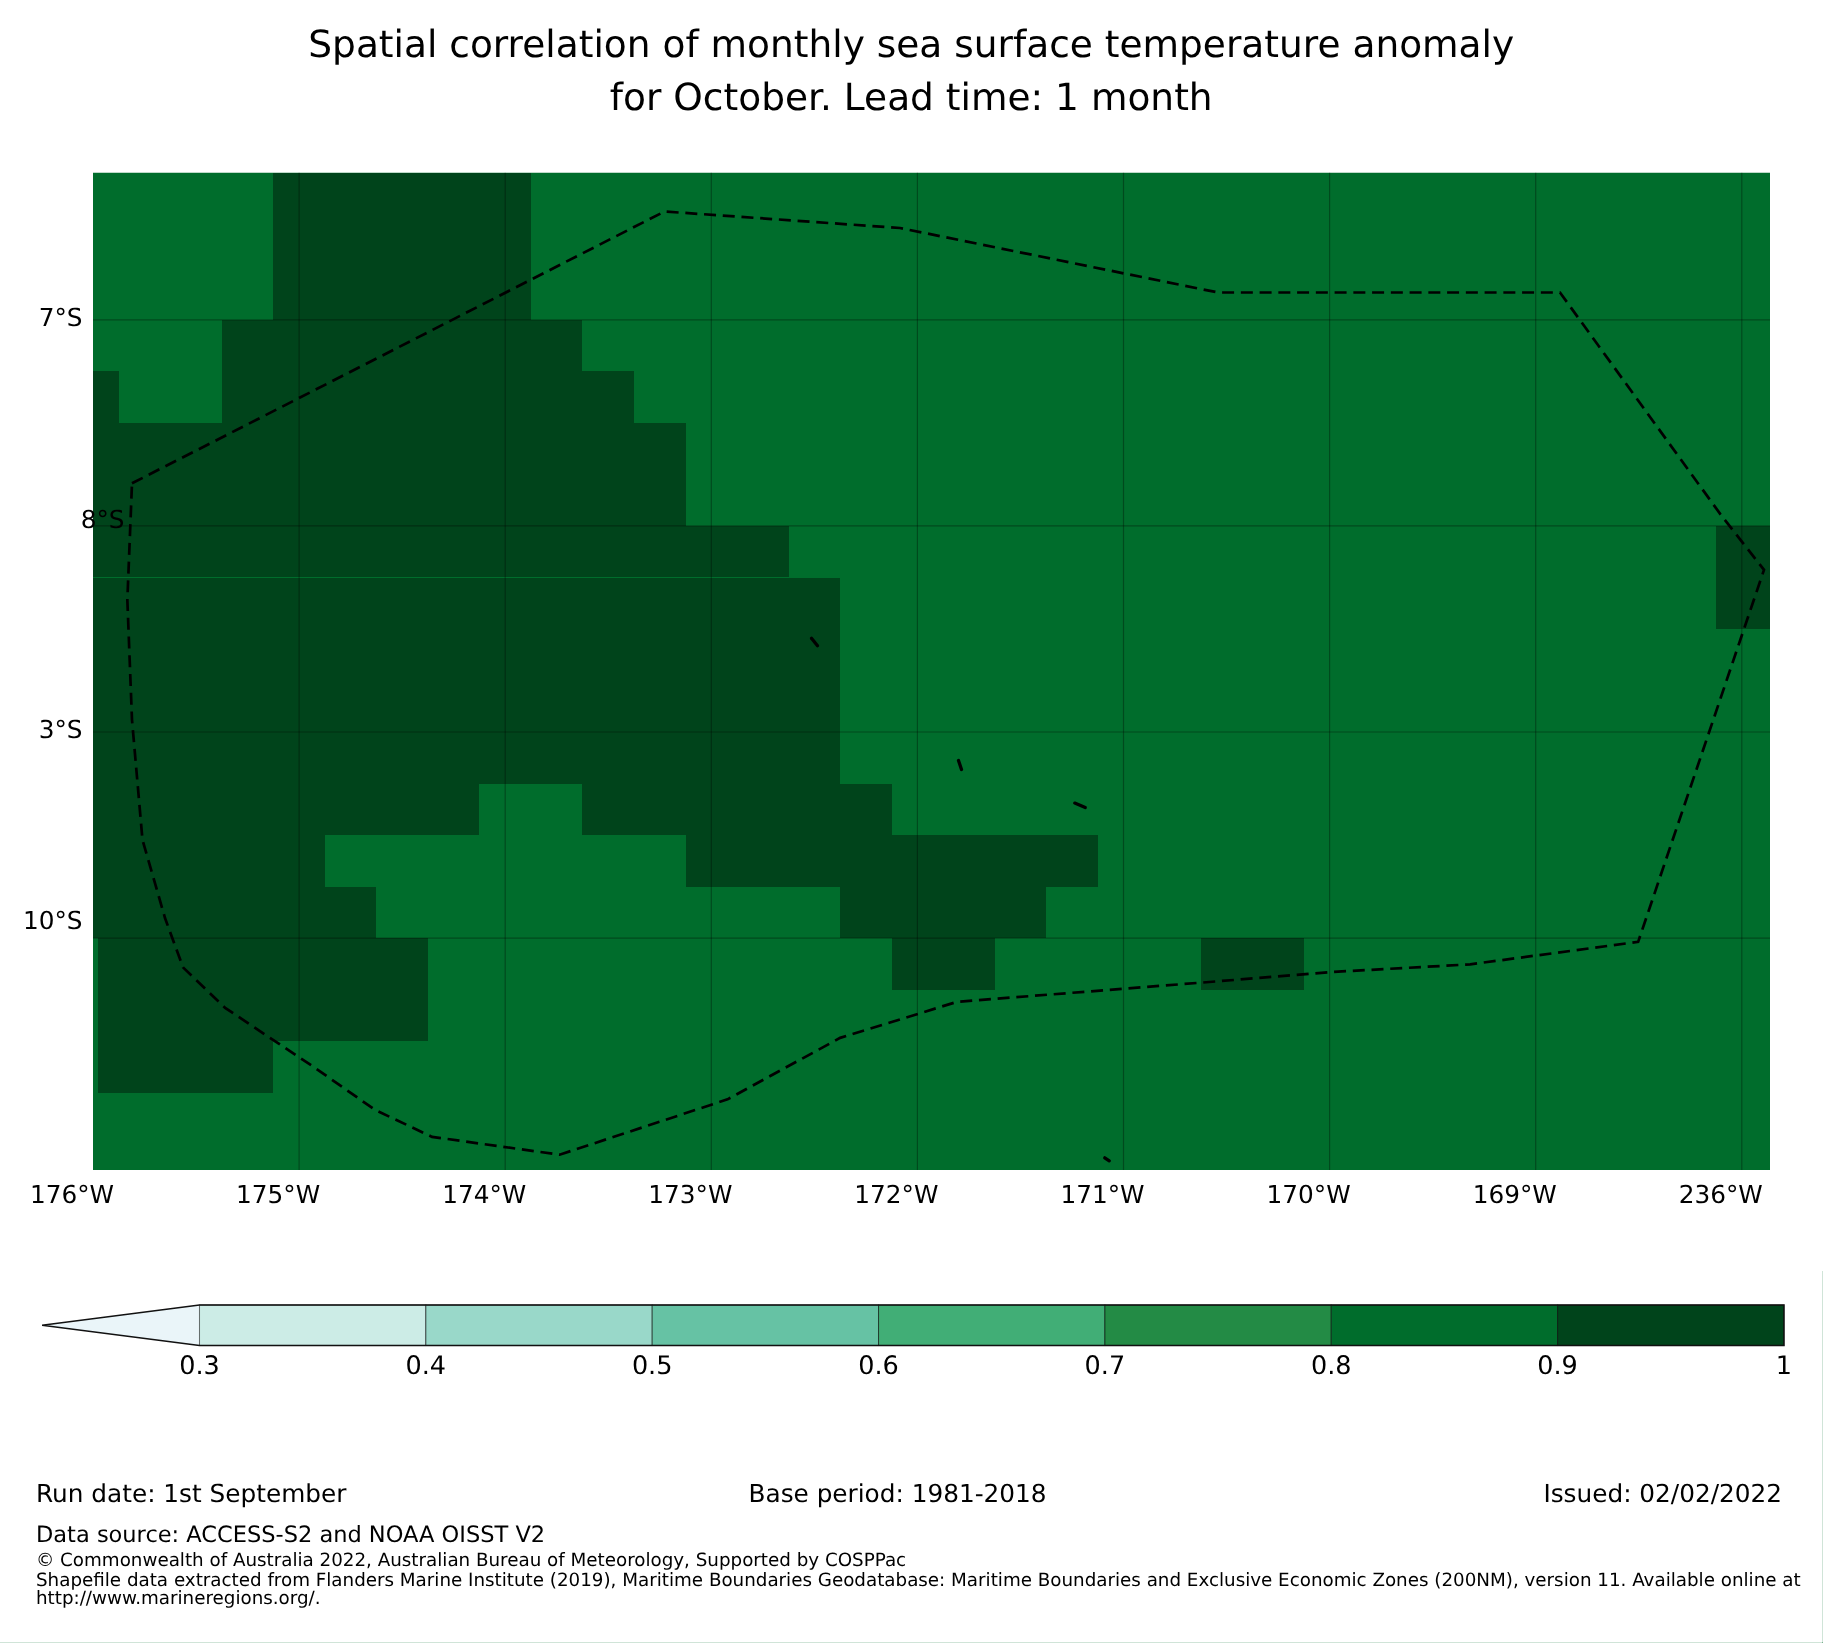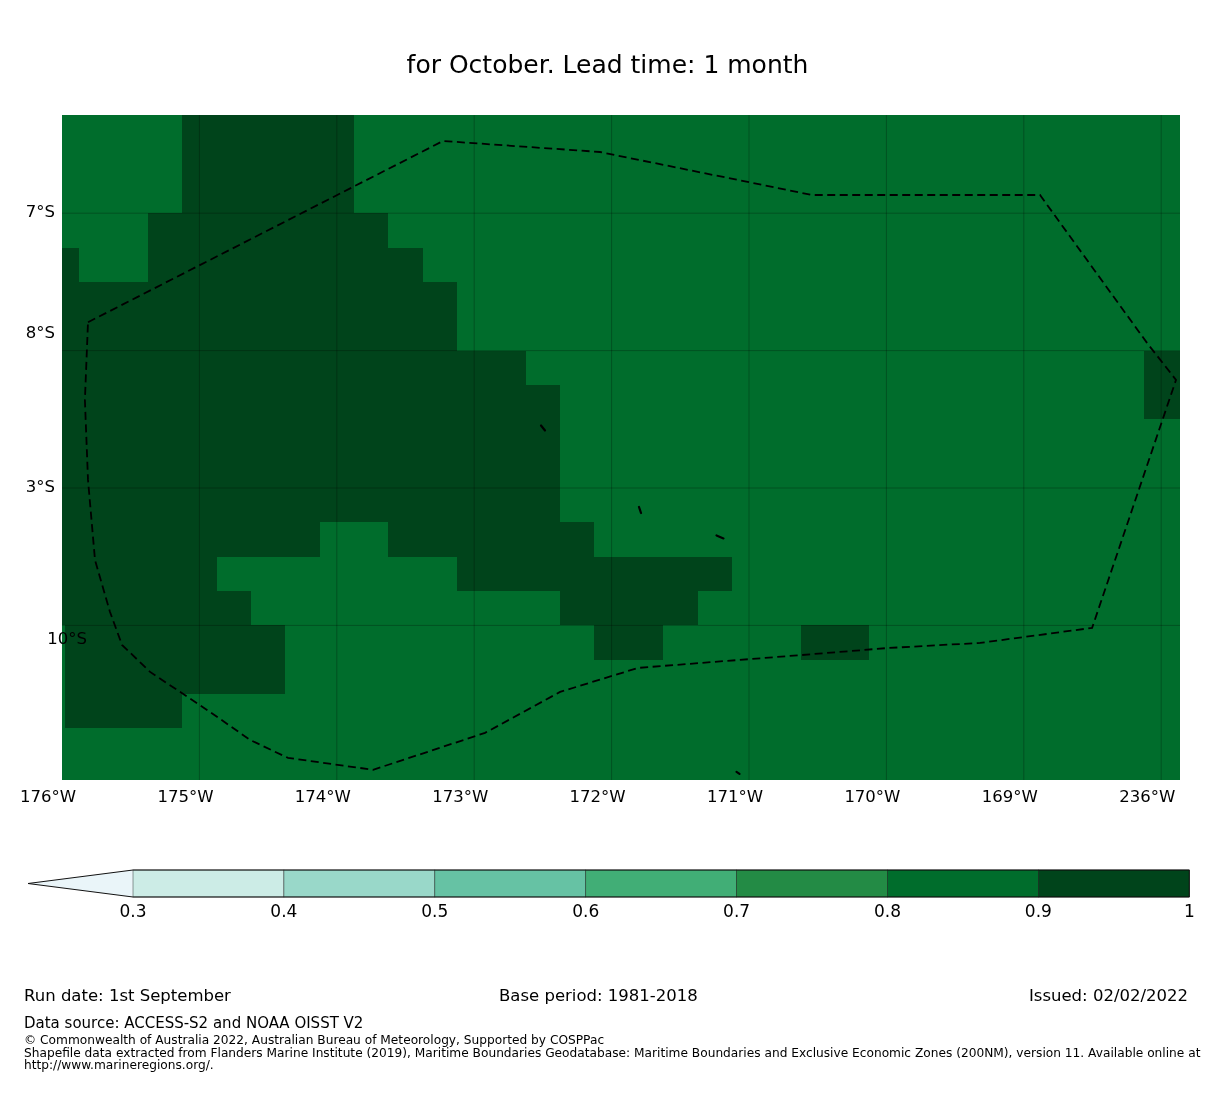--- a/index.html
+++ b/index.html
@@ -21,20 +21,21 @@
   #foot-run{left:24px;}
   #foot-base{left:499px;}
   #foot-issued{right:27px;text-align:right;}
   #foot-source{position:absolute;left:24px;top:1014px;font-size:15px;}
   #fine{position:absolute;left:24px;top:1034px;width:1190px;font-size:12.2px;line-height:12.6px;white-space:nowrap;}
 </style>
 </head>
 <body>
 
 <div id="figure">
+  <div id="title1" class="title-line">Spatial correlation of monthly sea surface temperature anomaly</div>
   <div id="title2" class="title-line">for October. Lead time: 1 month</div>
 
   <svg id="map-svg" width="1118" height="665">
       <rect x="0" y="0" width="1118" height="665" fill="#006d2c"></rect>
       <rect x="120.2" y="0.0" width="171.7" height="98.2" fill="#00441b" shape-rendering="crispEdges"></rect>
       <rect x="85.9" y="98.2" width="240.4" height="34.3" fill="#00441b" shape-rendering="crispEdges"></rect>
       <rect x="0.0" y="132.6" width="17.2" height="34.3" fill="#00441b" shape-rendering="crispEdges"></rect>
       <rect x="85.9" y="132.6" width="274.8" height="34.3" fill="#00441b" shape-rendering="crispEdges"></rect>
       <rect x="0.0" y="166.9" width="395.0" height="68.7" fill="#00441b" shape-rendering="crispEdges"></rect>
       <rect x="0.0" y="235.6" width="463.7" height="34.3" fill="#00441b" shape-rendering="crispEdges"></rect>
@@ -94,23 +95,23 @@
 <div class="xtick" style="left: 20px;">176°W</div>
     <div class="xtick" style="left: 157.397px;">175°W</div>
     <div class="xtick" style="left: 294.794px;">174°W</div>
     <div class="xtick" style="left: 432.191px;">173°W</div>
     <div class="xtick" style="left: 569.588px;">172°W</div>
     <div class="xtick" style="left: 706.985px;">171°W</div>
     <div class="xtick" style="left: 844.382px;">170°W</div>
     <div class="xtick" style="left: 981.78px;">169°W</div>
     <div class="xtick" style="left: 1119.18px;">236°W</div>
     <div class="ytick" style="left: 0px; top: 202.239px;">7°S</div>
-    <div class="ytick" style="left: 0px; top: 323px;">8°S</div>
+    <div class="ytick" style="left: 0px; top: 337px; padding-left: 28px;">8°S</div>
     <div class="ytick" style="left: 0px; top: 477.032px;">3°S</div>
-    <div class="ytick" style="left: 0px; top: 629px; margin-left: 32px;">10°S</div>
+    <div class="ytick" style="left: 0px; top: 604px;">10°S</div>
     <div class="cbtick" style="left: 103px;">0.3</div>
     <div class="cbtick" style="left: 253.9px;">0.4</div>
     <div class="cbtick" style="left: 404.8px;">0.5</div>
     <div class="cbtick" style="left: 555.7px;">0.6</div>
     <div class="cbtick" style="left: 706.6px;">0.7</div>
     <div class="cbtick" style="left: 857.5px;">0.8</div>
     <div class="cbtick" style="left: 1008.4px;">0.9</div>
     <div class="cbtick" style="left: 1159.3px;">1</div>
   </div>
 

